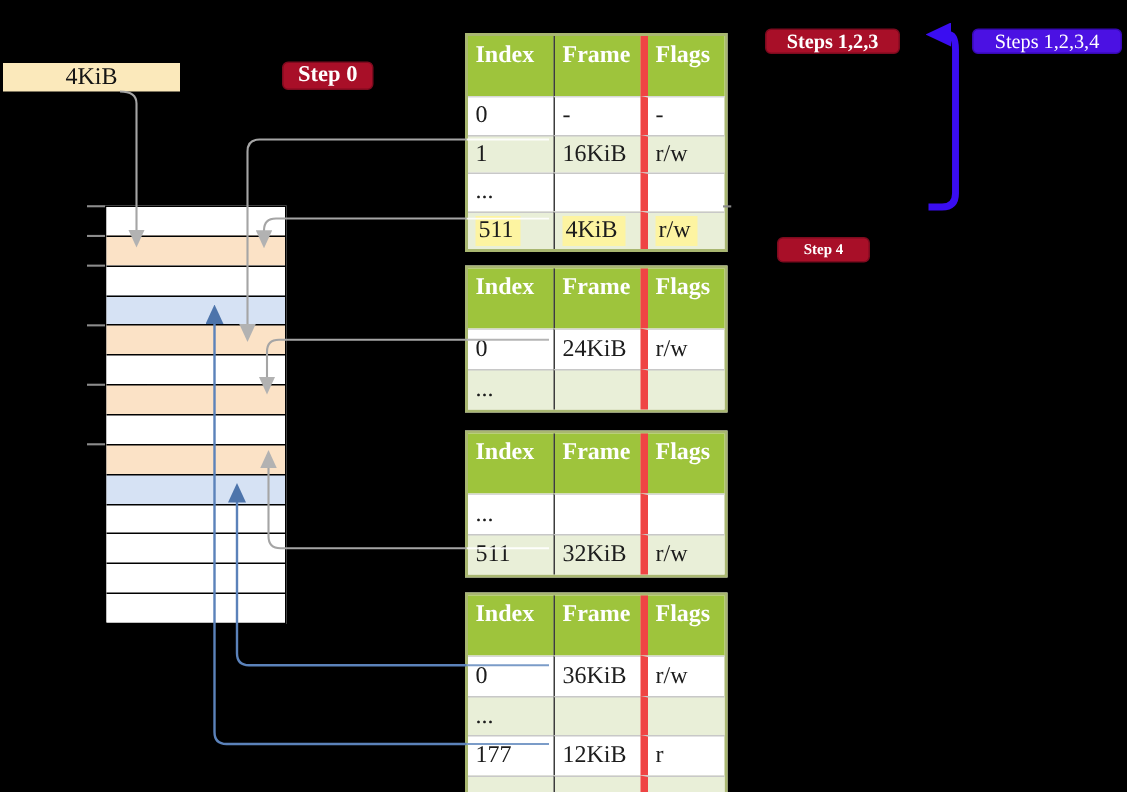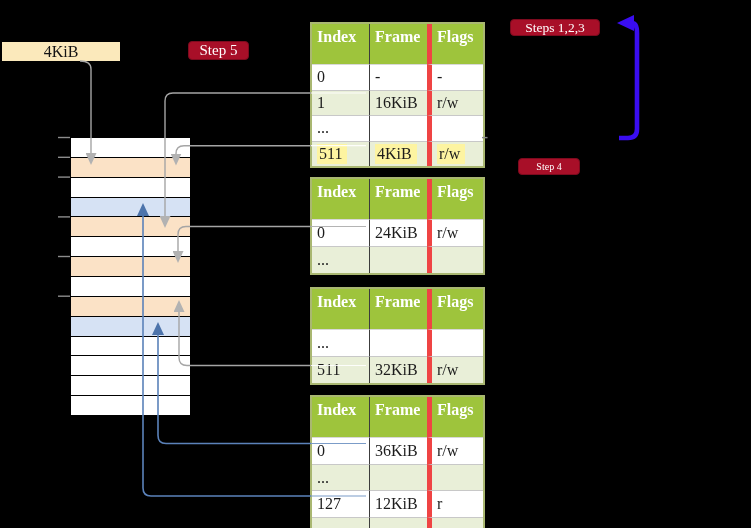--- a/index.html
+++ b/index.html
@@ -26,21 +26,21 @@
   .label4k{
     position:absolute;left:2px;top:42px;width:118px;height:19px;
     background:var(--label_bg);color:#141414;font-size:16px;line-height:19px;
     text-align:center;
   }
   
   .badge{
     position:absolute;color:#ffffff;text-align:center;border-radius:4px;
     white-space:nowrap;
   }
-  .badge.red{background:var(--badge_red);border:1px solid #7d0a1e;}
+  .badge.red{background:var(--badge_red);border:1px solid #7d0a1e;font-weight:bold;}
   .badge.blue{background:var(--badge_blue);border:1px solid #3609b2;}
   #b-step0{left:188px;top:41px;width:59px;height:17px;font-size:15px;line-height:17px;}
   #b-steps123{left:510px;top:19px;width:88px;height:15px;font-size:13.5px;line-height:15px;}
   #b-steps1234{left:648px;top:19px;width:98px;height:15px;font-size:13.5px;line-height:15px;}
   #b-step4{left:518px;top:158px;width:60px;height:15px;font-size:10px;line-height:15px;}
   
   #memcol{
     position:absolute;left:70px;top:137px;width:119px;height:277px;
     border:1px solid #000;background:#fff;display:flex;flex-direction:column;
   }
@@ -79,22 +79,23 @@
   
   #overlay{position:absolute;left:0;top:0;pointer-events:none;}
 </style>
 </head>
 <body>
 
 <div id="canvas">
 
   <div class="label4k">4KiB</div>
 
-  <div class="badge red" id="b-step0">Step 5</div>
+  <div class="badge red" id="b-step0">Step 0</div>
   <div class="badge red" id="b-steps123">Steps 1,2,3</div>
+  <div class="badge blue" id="b-steps1234">Steps 1,2,3,4</div>
   <div class="badge red" id="b-step4">Step 4</div>
 
   <div id="memcol">
       <div class="mrow m-free"></div>
       <div class="mrow m-pt"></div>
       <div class="mrow m-free"></div>
       <div class="mrow m-map"></div>
       <div class="mrow m-pt"></div>
       <div class="mrow m-free"></div>
       <div class="mrow m-pt"></div>
@@ -181,21 +182,21 @@
       <div class="td c1">0</div>
       <div class="td c2">36KiB</div>
       <div class="td c3">r/w</div>
     </div>
     <div class="tr shade">
       <div class="td c1">...</div>
       <div class="td c2"></div>
       <div class="td c3"></div>
     </div>
     <div class="tr">
-      <div class="td c1">127</div>
+      <div class="td c1">177</div>
       <div class="td c2">12KiB</div>
       <div class="td c3">r</div>
     </div>
     <div class="tr shade">
       <div class="td c1">...</div>
       <div class="td c2"></div>
       <div class="td c3"></div>
     </div>
   </div>
 

